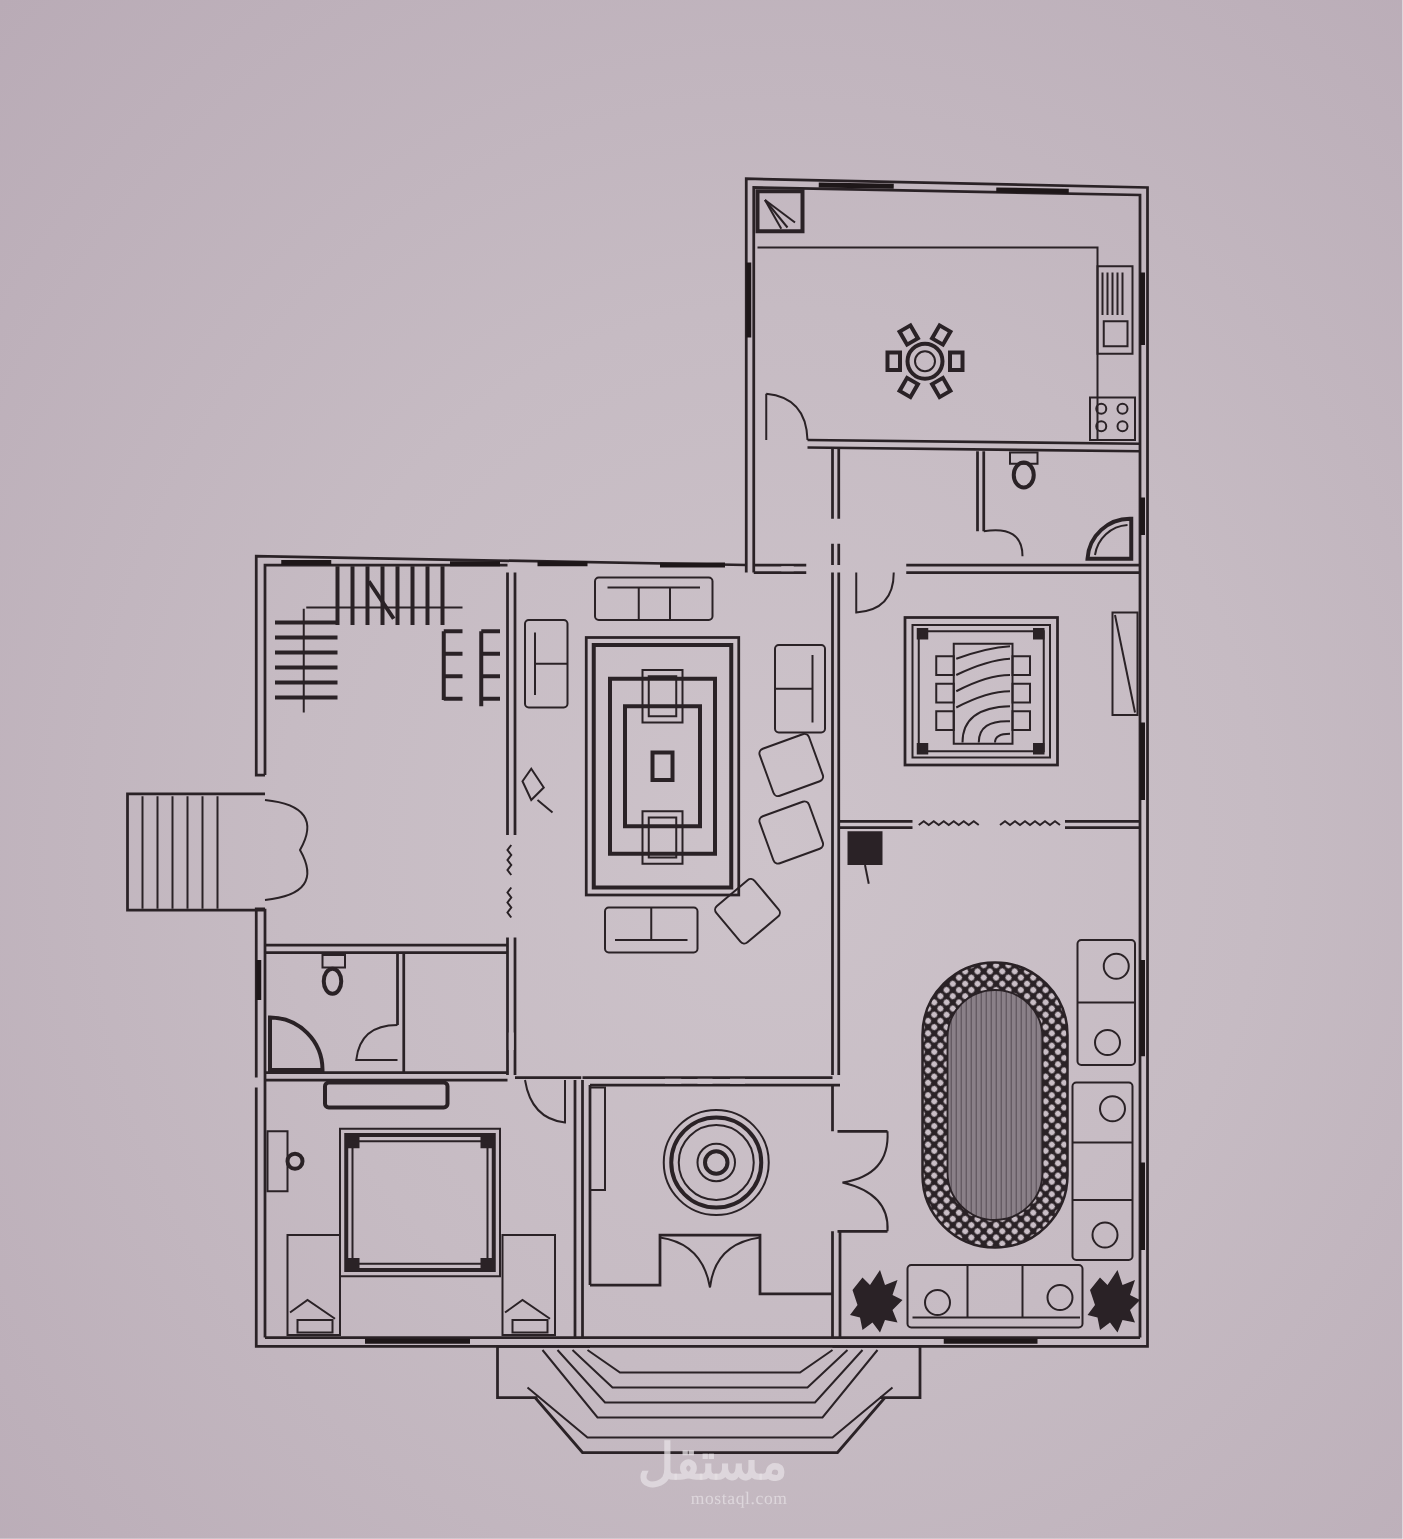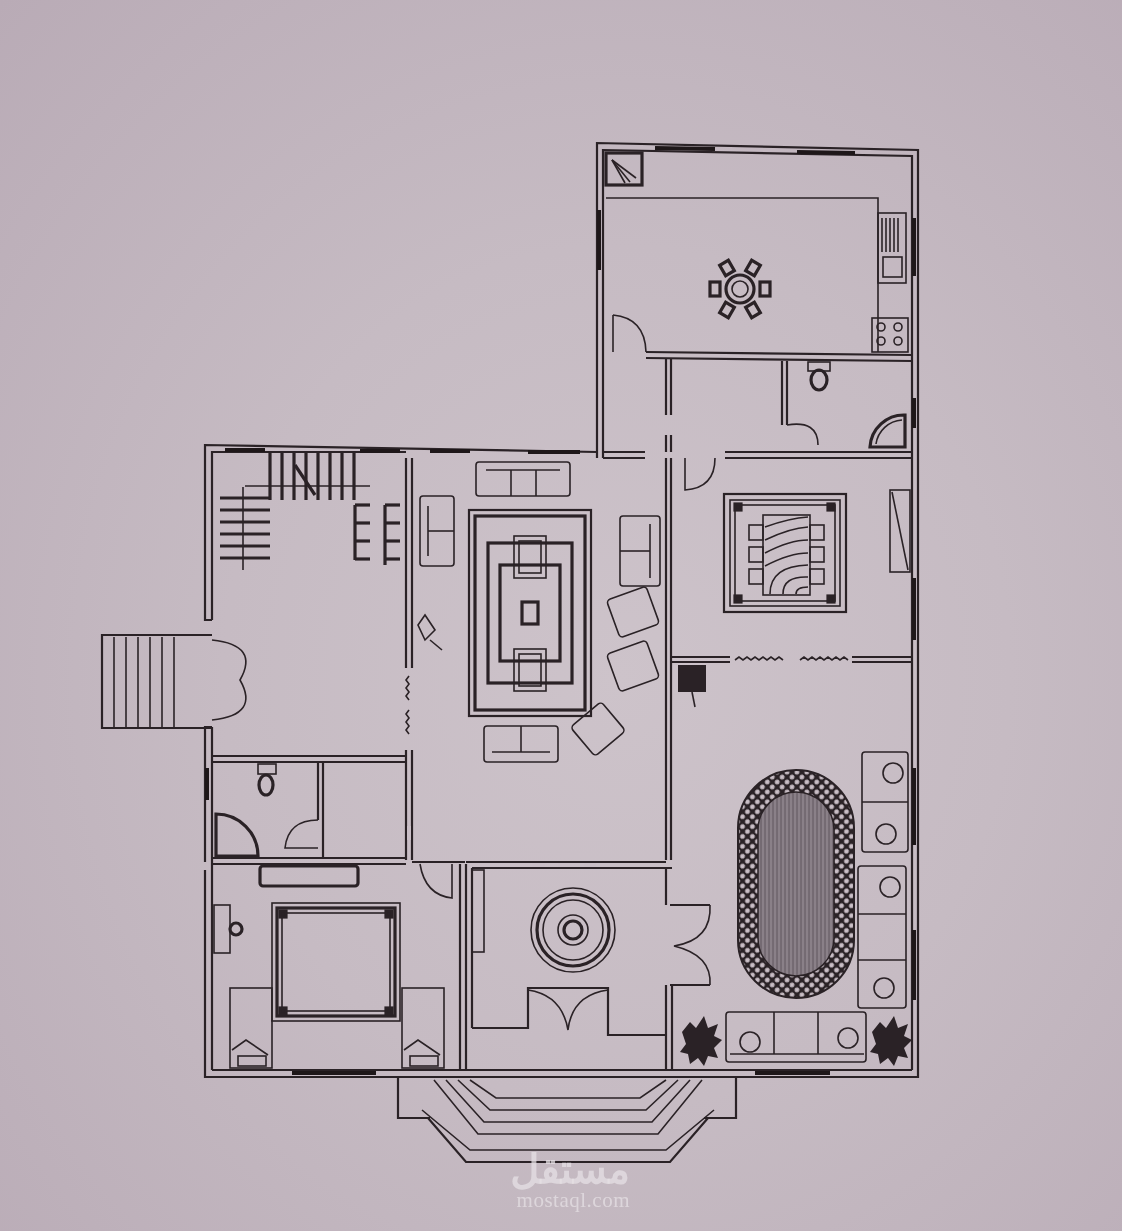--- a/index.html
+++ b/index.html
@@ -8,21 +8,21 @@
     font-family:"DejaVu Sans",sans-serif;position:relative;}
   #plan{position:absolute;left:0;top:0;width:1122px;height:1231px;}
   .w{fill:none;stroke:#2a2226;stroke-width:2.2;}
   .t{fill:none;stroke:#2a2226;stroke-width:1.6;}
   .th{fill:none;stroke:#2a2226;stroke-width:3.2;}
   .win{stroke:#1e1719;stroke-width:4;fill:none;}
   .gap{stroke:#c9bec6;stroke-width:4;}
   .fill-d{fill:#2a2226;}
   .watermark{position:absolute;left:490px;top:1150px;width:140px;text-align:right;color:rgba(230,224,228,0.75);font-family:Liberation Serif, serif;}
   .wm-ar{font-size:40px;font-weight:bold;line-height:40px;}
-  .wm-en{font-size:21px;line-height:20px;letter-spacing:0.5px;}
+  .wm-en{font-size:14px;line-height:20px;letter-spacing:0.5px;}
 </style>
 </head>
 <body>
 
 <svg id="plan" viewBox="0 0 1122 1231" xmlns="http://www.w3.org/2000/svg">
 
   <g>
 
     <polyline class="w" points="597,458 597,143 918,150 918,1077 205,1077 205,870"></polyline>
     <polyline class="w" points="603,458 603,150 912,156 912,1070"></polyline>

